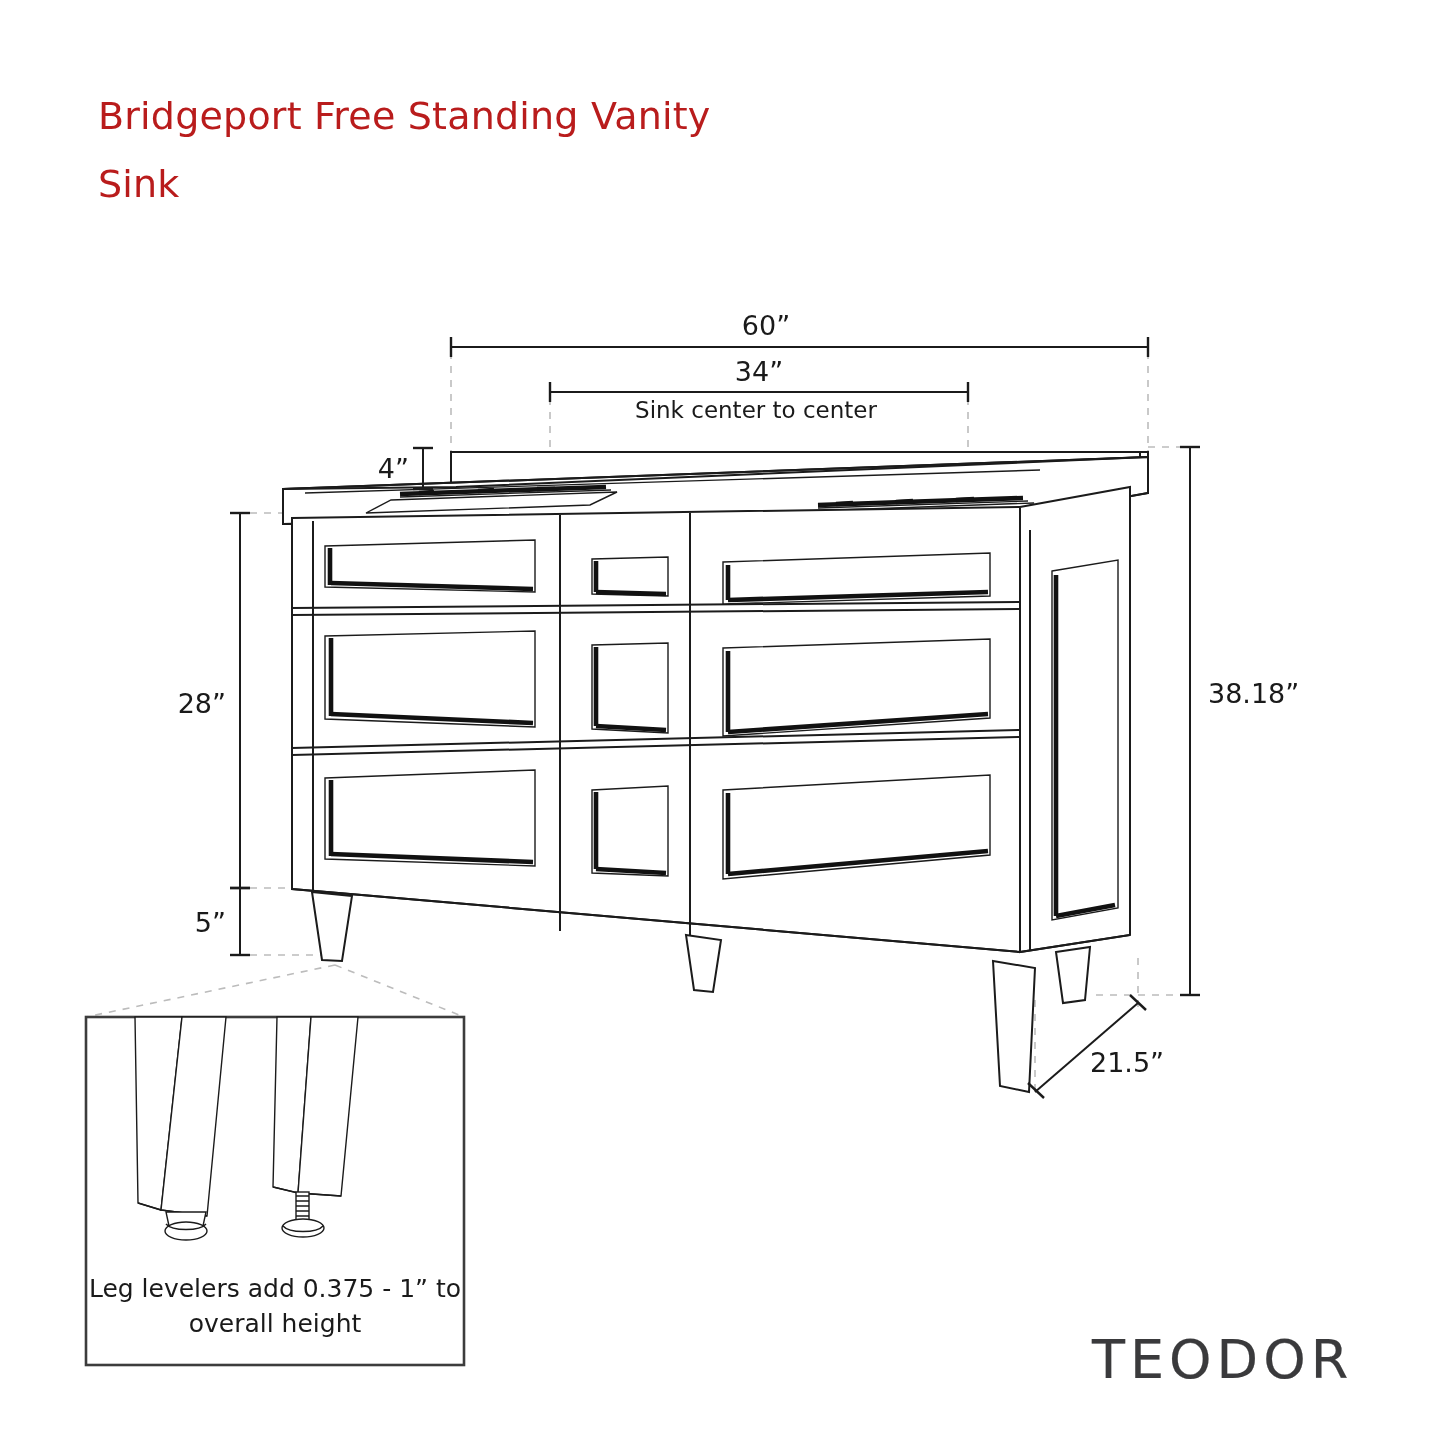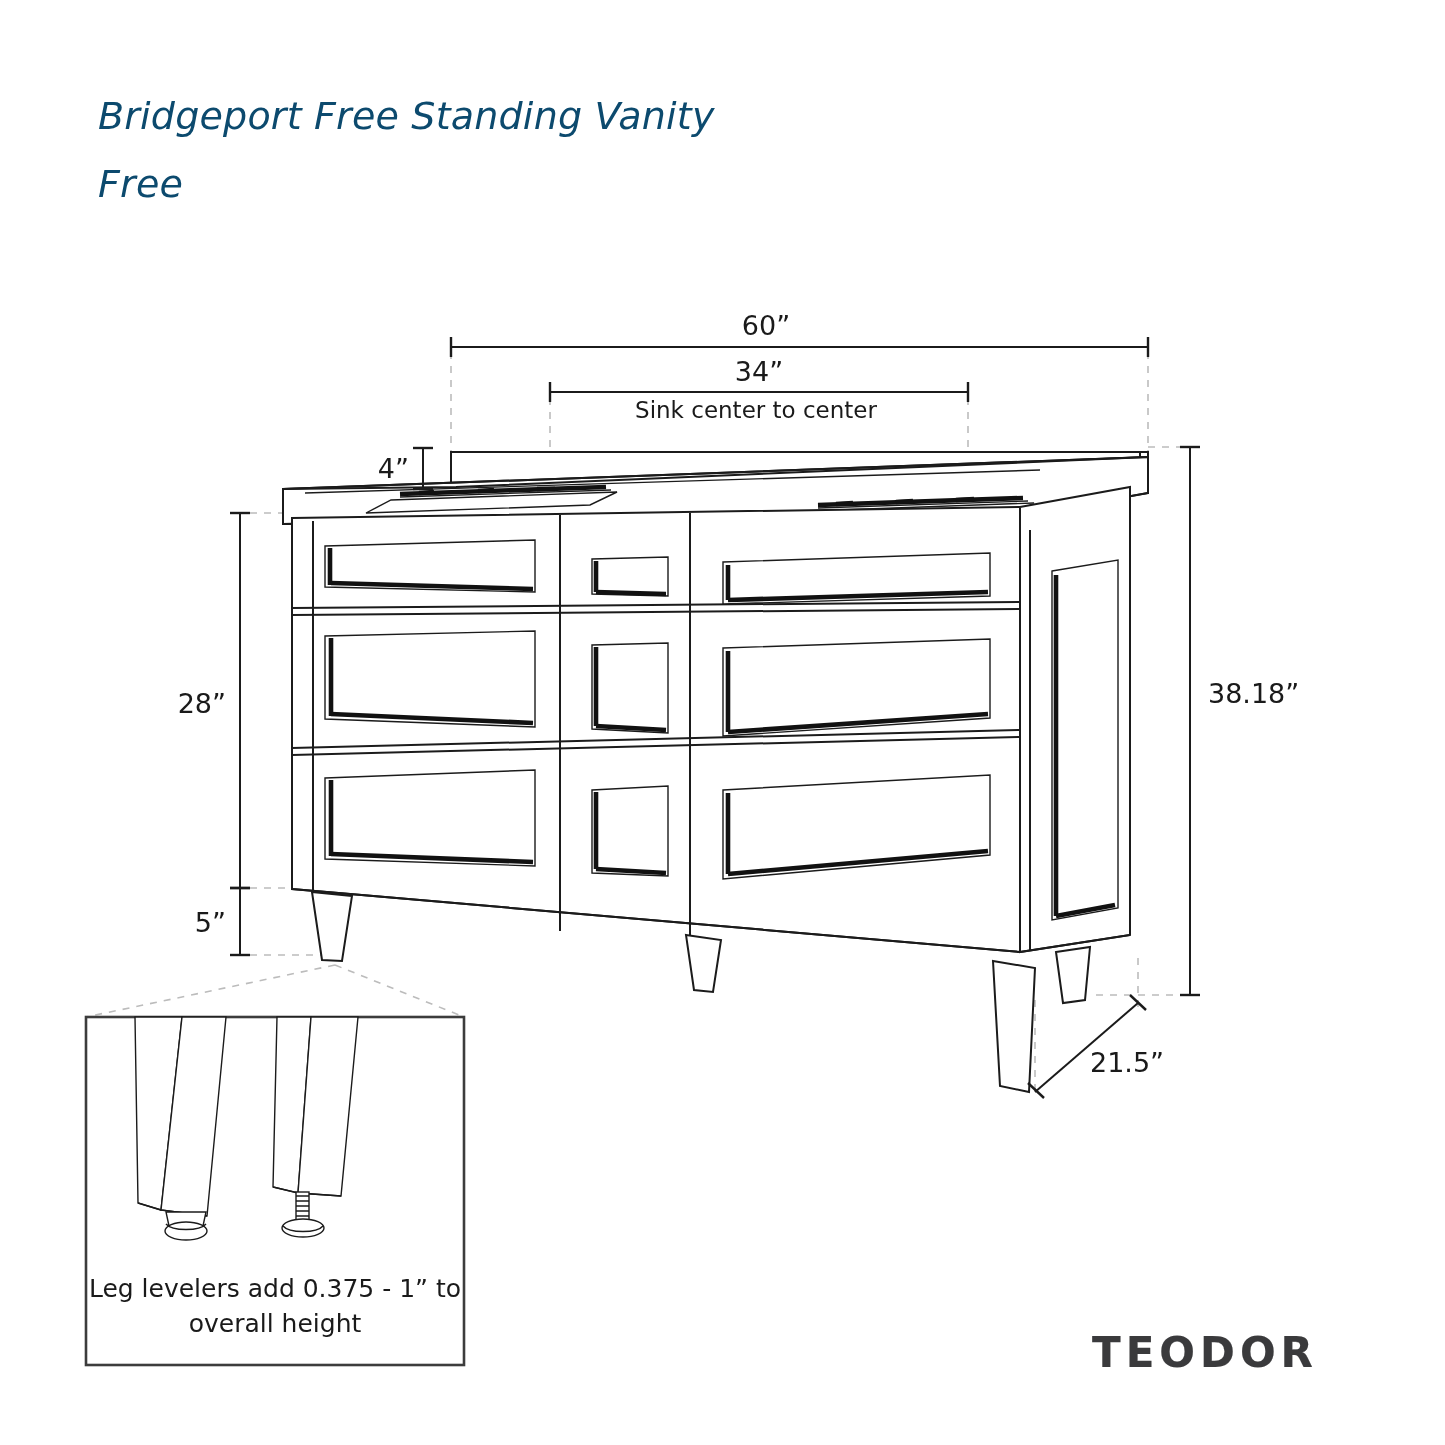--- a/index.html
+++ b/index.html
@@ -18,34 +18,33 @@
   #title-block {
     position: absolute;
     left: 98px;
     top: 82px;
     width: 900px;
   }
   #title-block .tline {
     font-family: "DejaVu Sans", sans-serif;
     font-size: 38px;
     line-height: 68px;
-    color: #0c4a6e;
+    color: #b91c1c;
     letter-spacing: 0.2px;
     white-space: nowrap;
-    font-style: italic;
   }
   #logo {
     position: absolute;
     left: 1092px;
     top: 1328px;
     font-family: "DejaVu Sans", sans-serif;
-    font-size: 42px;
+    font-size: 54px;
     letter-spacing: 5px;
     color: #3a3a3c;
-    font-weight: 700;
+    font-weight: 400;
     -webkit-text-stroke: 0.2px #3a3a3c;
   }
   svg#drawing {
     position: absolute;
     left: 0;
     top: 0;
     width: 1445px;
     height: 1445px;
   }
   .ln   { fill: none; stroke: #1b1b1b; stroke-width: 2; stroke-linejoin: miter; stroke-linecap: butt; }
@@ -71,21 +70,21 @@
   .mid { text-anchor: middle; }
   .end { text-anchor: end; }
 </style>
 </head>
 <body>
 
 <div id="page">
 
   <div id="title-block">
     <div class="tline">Bridgeport Free Standing Vanity</div>
-    <div class="tline">Free</div>
+    <div class="tline">Sink</div>
   </div>
 
   <svg id="drawing" viewBox="0 0 1445 1445">
 
     <g>
 
       <path class="dash" d="M451,352 L451,492"></path>
       <path class="dash" d="M1148,352 L1148,455"></path>
 
       <path class="dash" d="M550,398 L550,500"></path>

